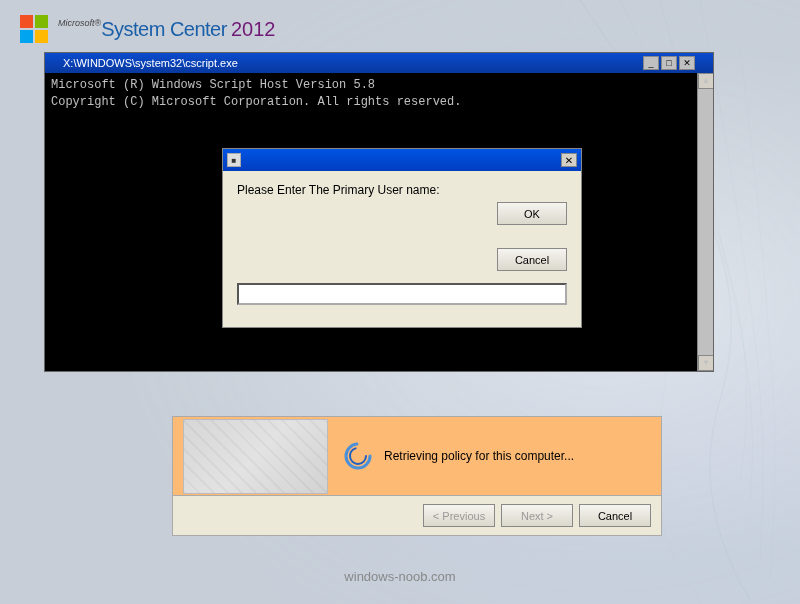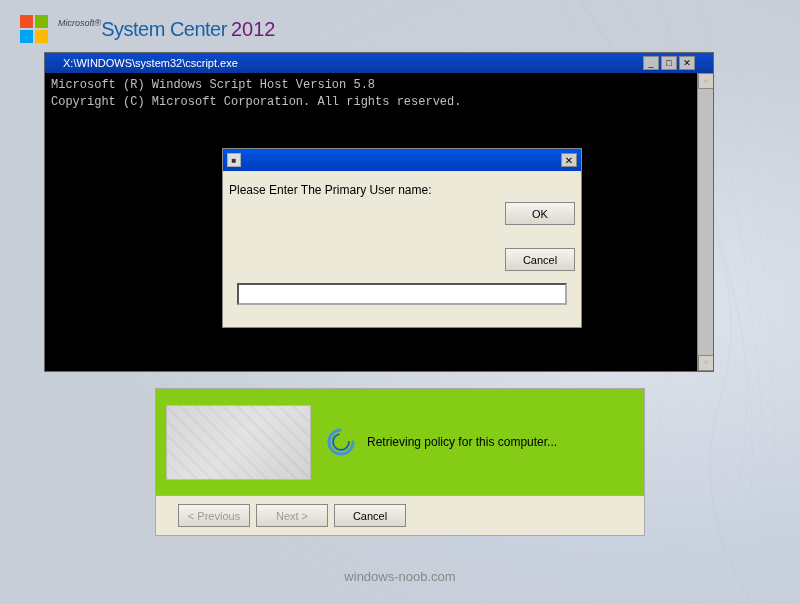--- a/index.html
+++ b/index.html
@@ -184,21 +184,21 @@
       background: #d4d0c8;
       border: 1px solid #888;
       display: flex;
       align-items: center;
       justify-content: center;
       font-size: 10px;
       cursor: pointer;
       color: #000;
     }
     .dialog-body {
-      padding: 12px 6px;
+      padding: 12px 14px;
       display: flex;
       gap: 10px;
     }
     .dialog-label {
       flex: 1;
       font-size: 12px;
       color: #000;
       font-family: 'Segoe UI', Tahoma, Arial, sans-serif;
     }
     .dialog-buttons {
@@ -228,24 +228,24 @@
       background: white;
       border: 2px inset #aaa;
       font-size: 12px;
       padding: 1px 3px;
     }
 
     
     .wizard-panel {
       position: absolute;
       bottom: 68px;
-      left: 155px;
+      left: 172px;
       width: 490px;
-      height: 148px;
-      background: #84cc16;
+      height: 120px;
+      background: #fdba74;
       border: 1px solid #aaa;
       z-index: 5;
     }
     .wizard-content {
       display: flex;
       height: calc(100% - 40px);
       align-items: center;
       padding: 10px;
       gap: 14px;
     }
@@ -286,22 +286,22 @@
       font-size: 12px;
       color: #000;
       font-family: 'Segoe UI', Tahoma, Arial, sans-serif;
     }
     .wizard-buttons {
       height: 40px;
       background: #ece9d8;
       border-top: 1px solid #aaa;
       display: flex;
       align-items: center;
-      justify-content: flex-start;
-      padding: 0 22px;
+      justify-content: flex-end;
+      padding: 0 10px;
       gap: 6px;
     }
     .wizard-btn {
       width: 72px;
       height: 23px;
       background: linear-gradient(to bottom, #f5f4ef, #dbd8cc);
       border: 1px solid #888;
       font-size: 11px;
       cursor: pointer;
       display: flex;

